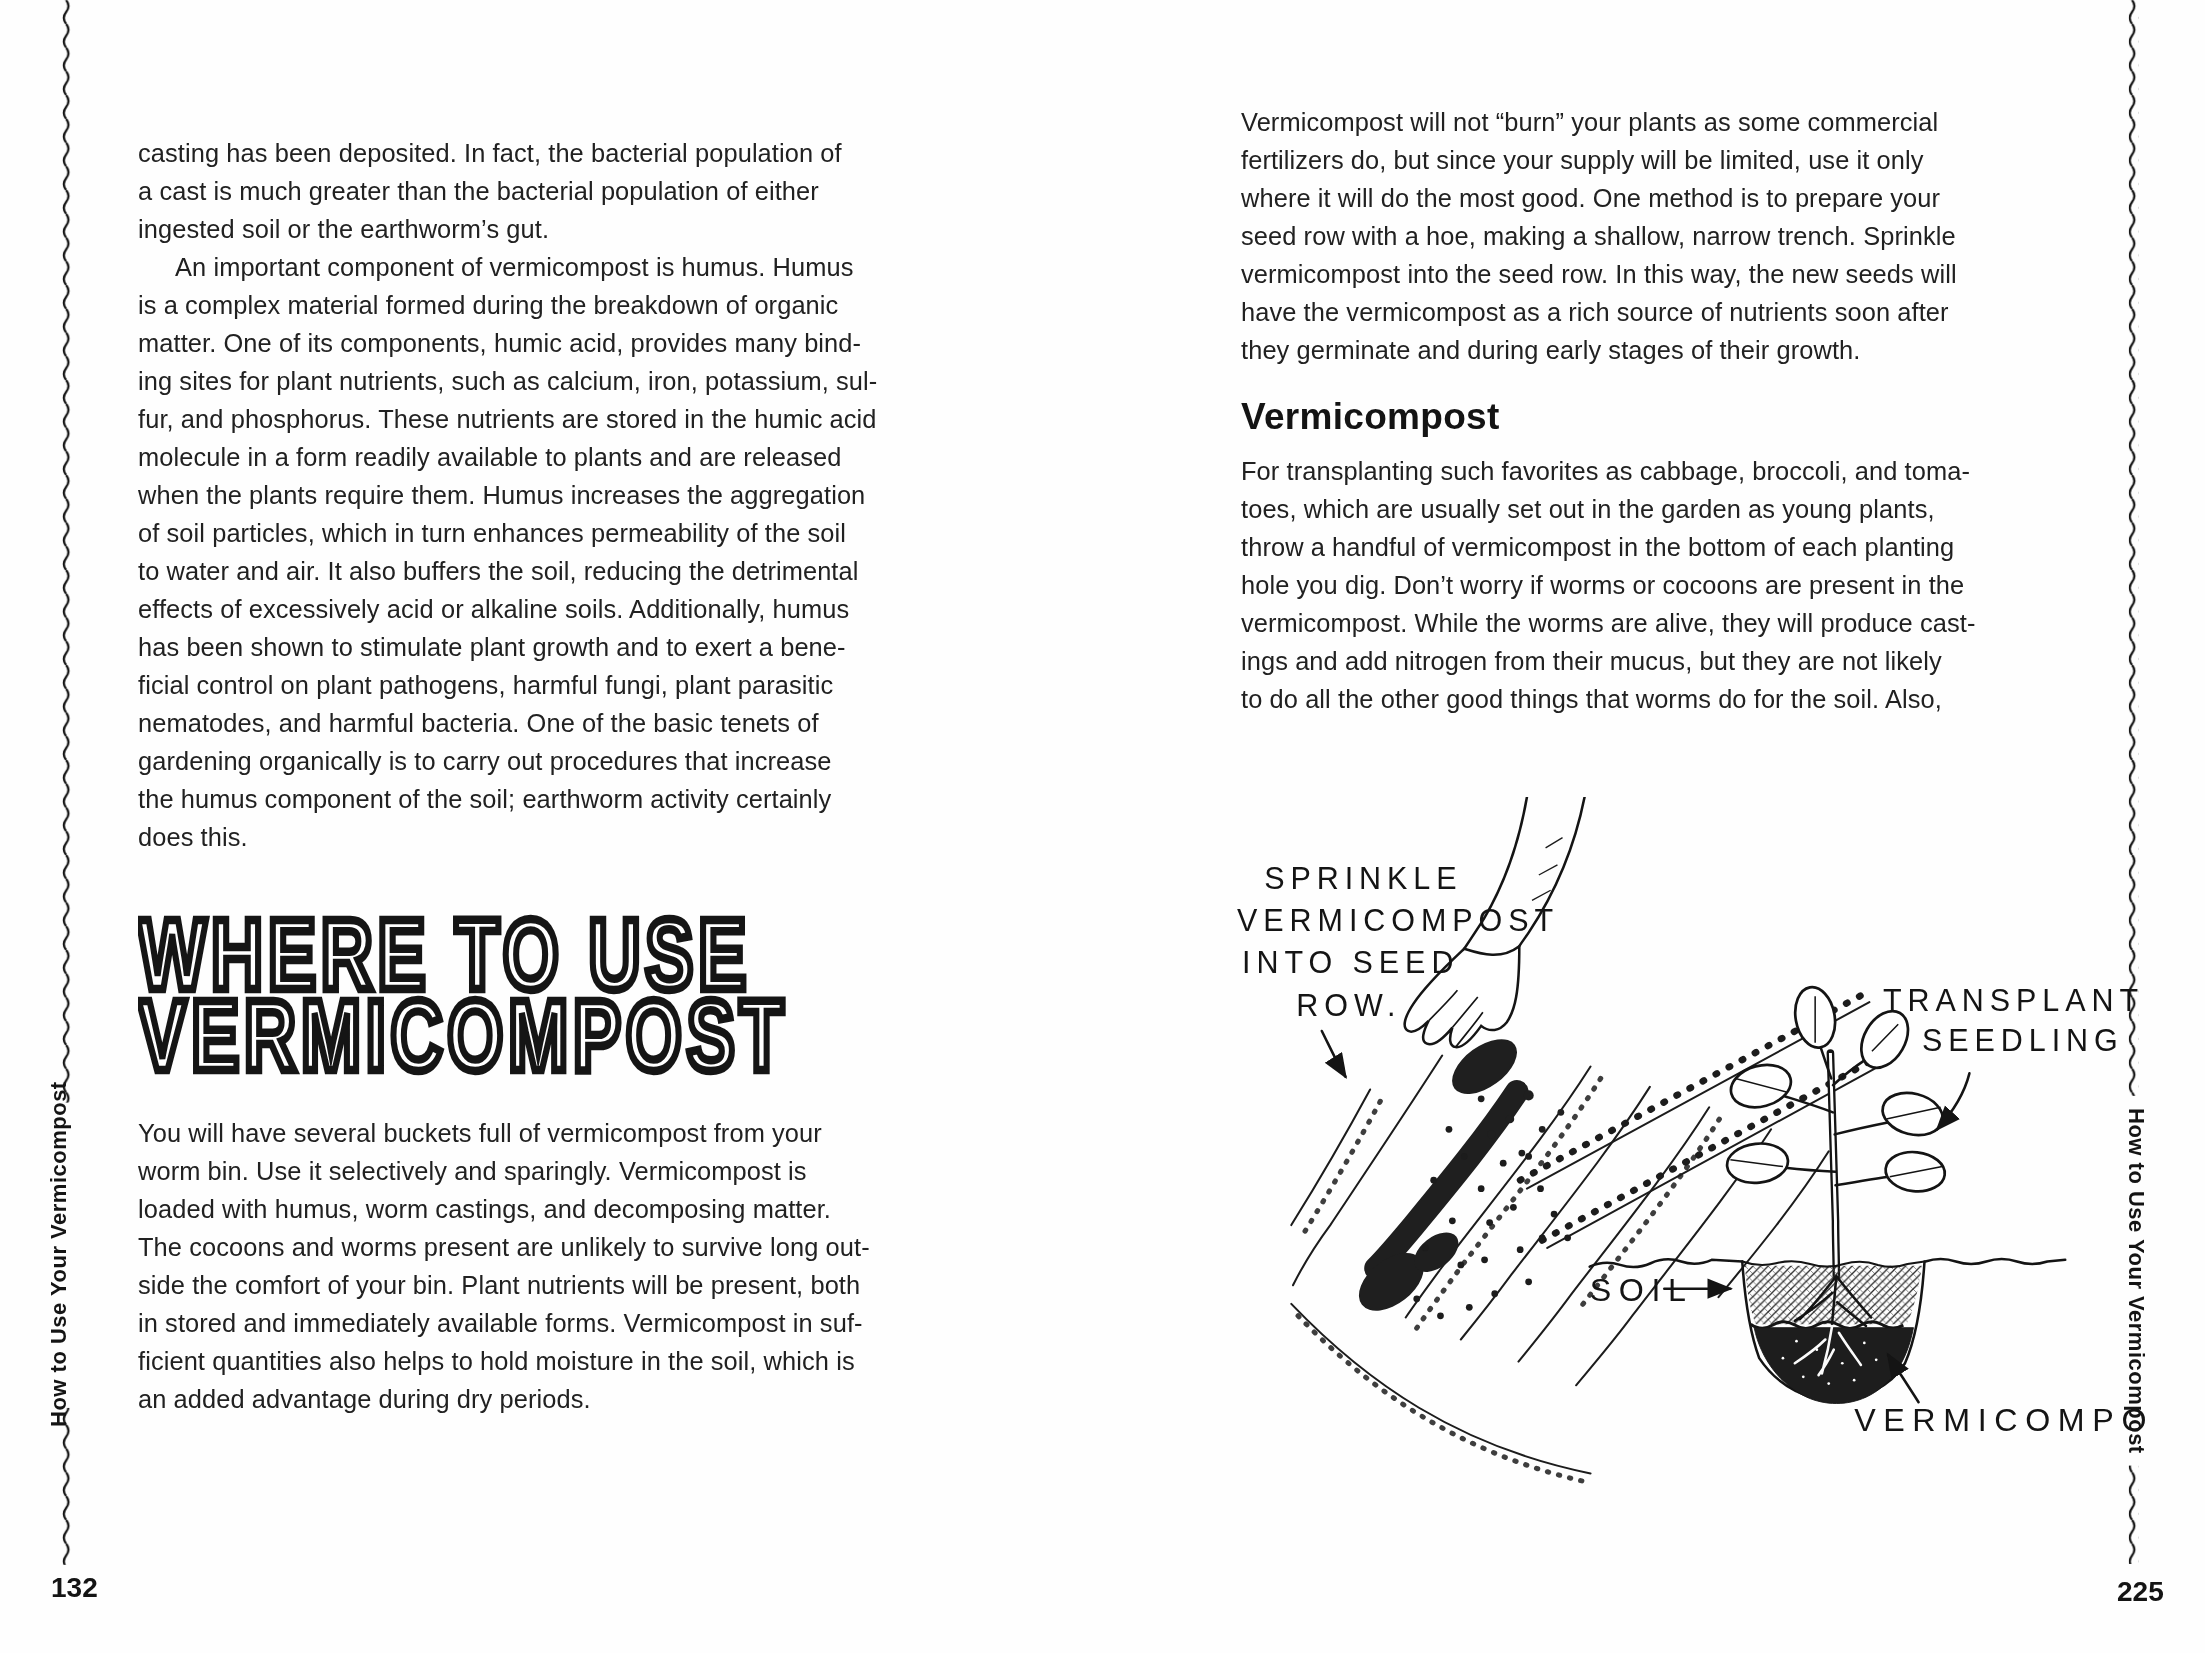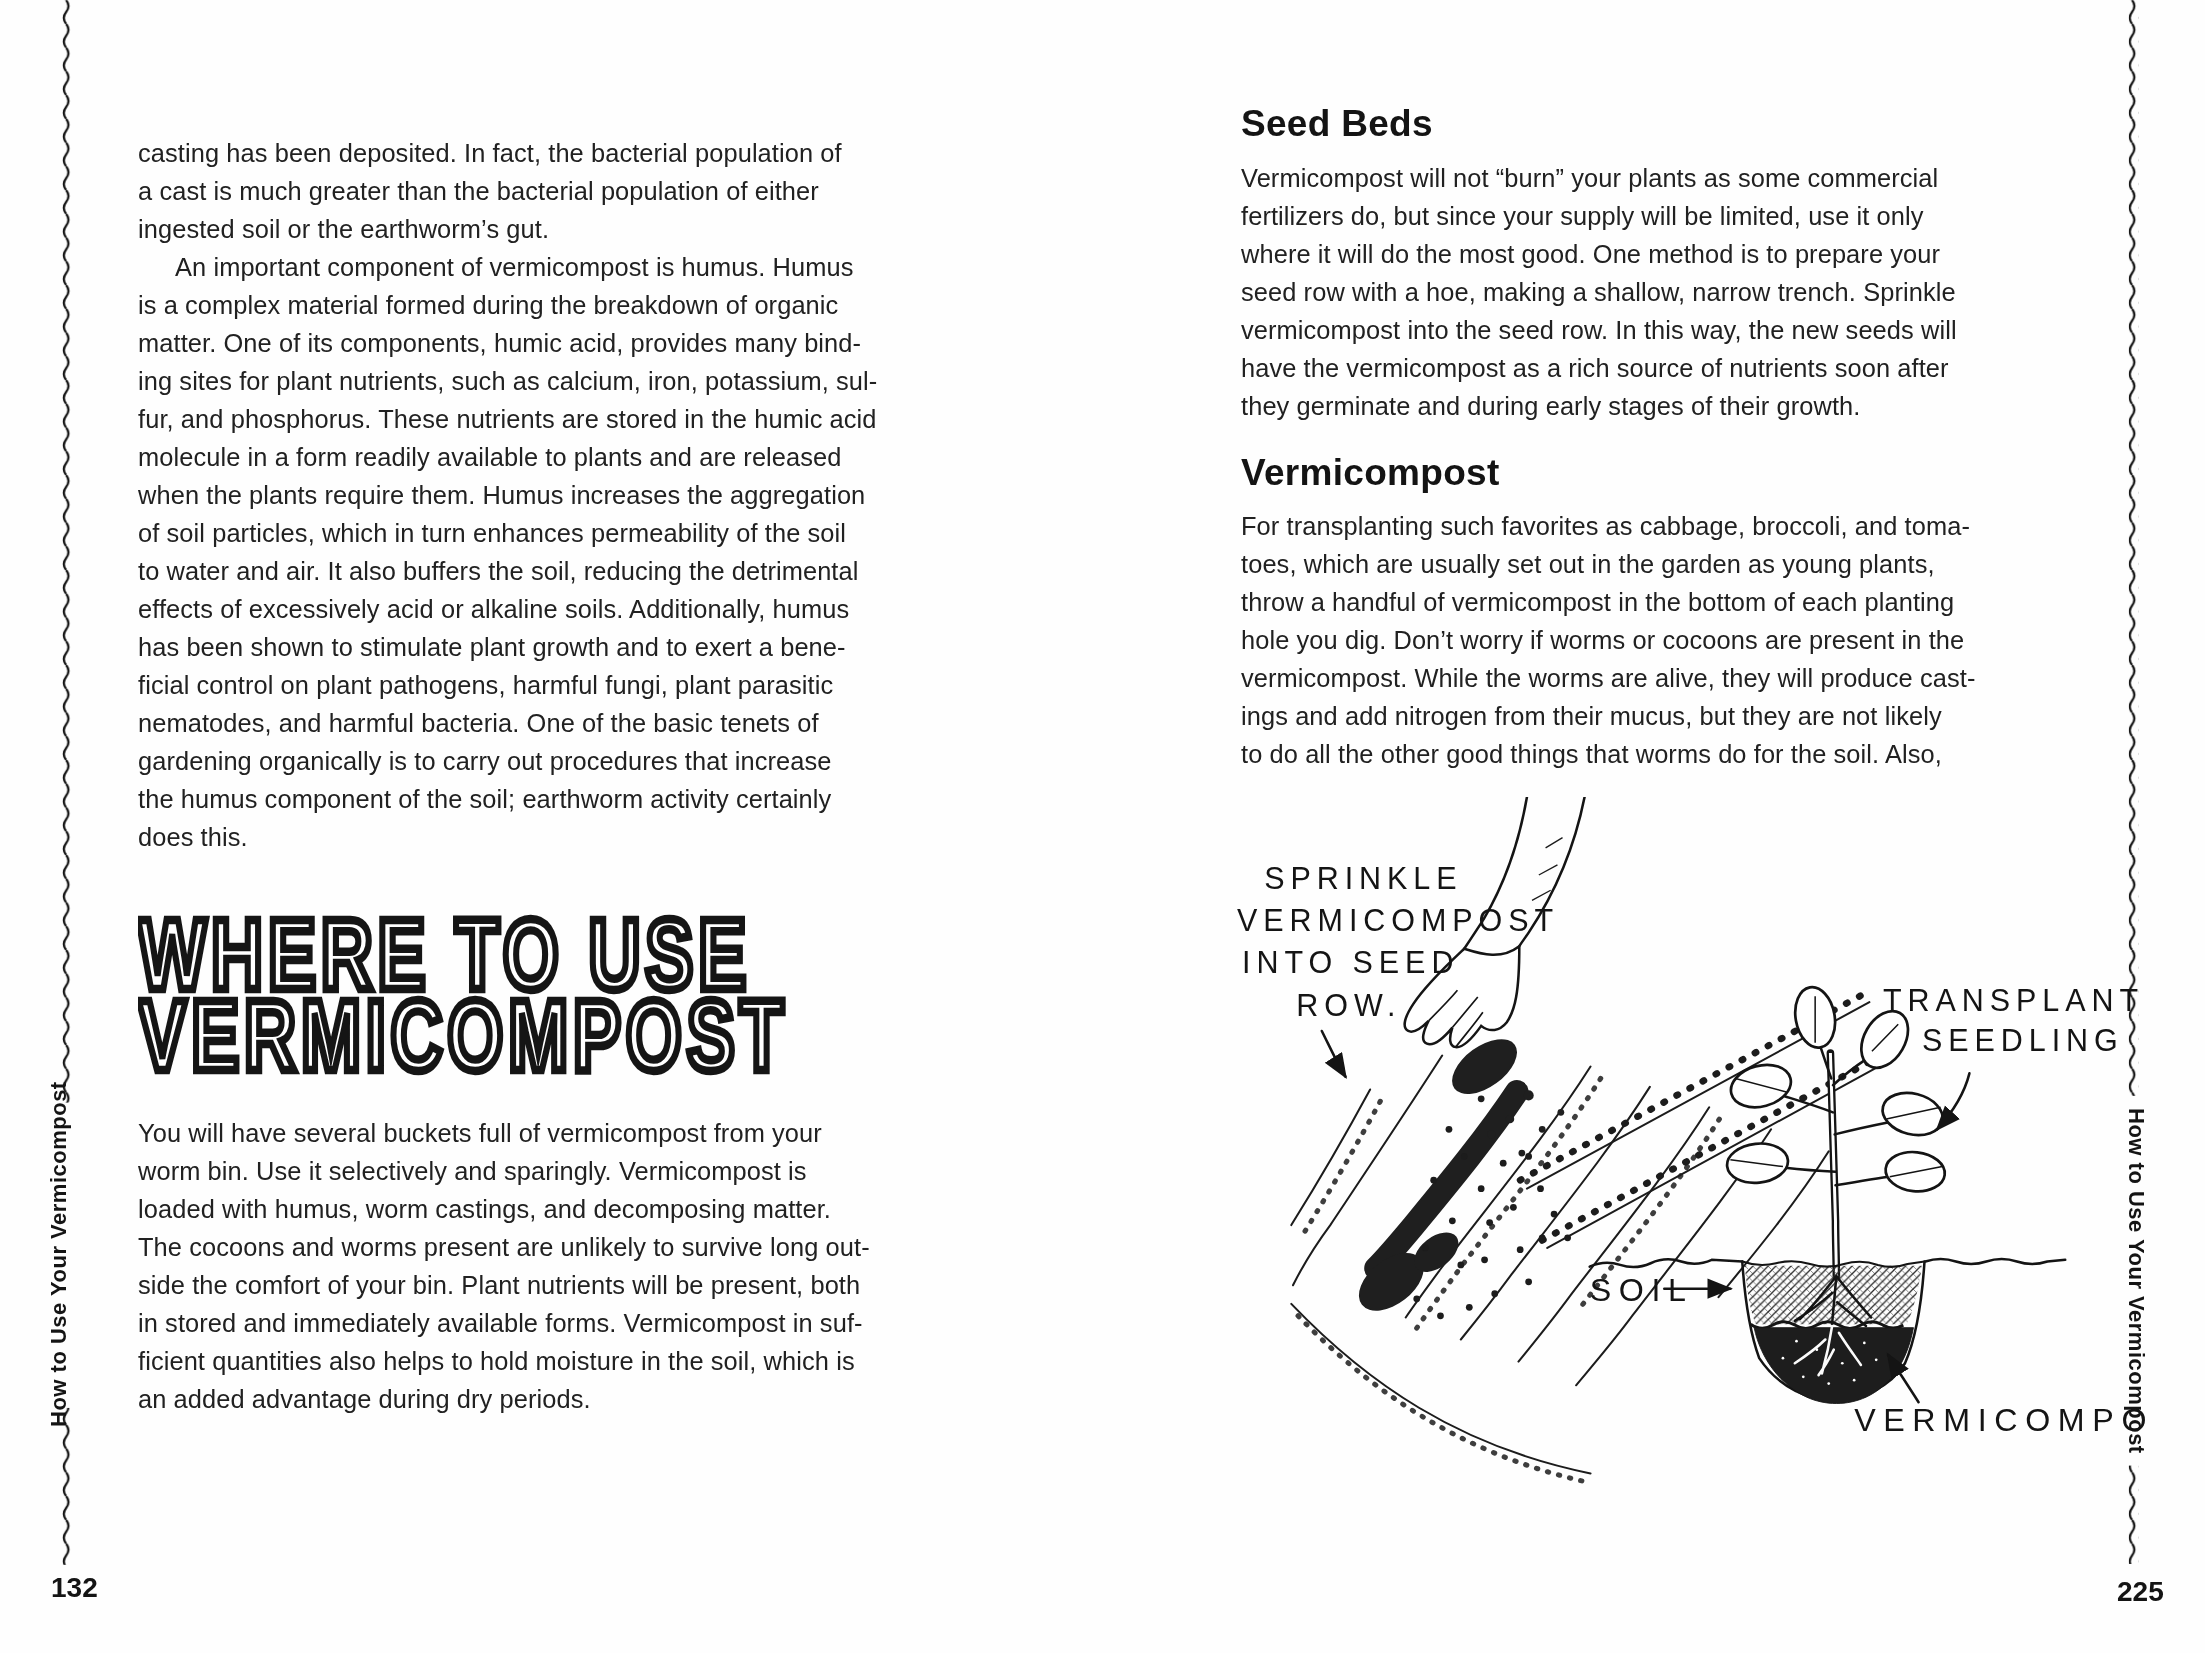--- a/index.html
+++ b/index.html
@@ -93,21 +93,20 @@
 The cocoons and worms present are unlikely to survive long out-
 side the comfort of your bin. Plant nutrients will be present, both
 in stored and immediately available forms. Vermicompost in suf-
 ficient quantities also helps to hold moisture in the soil, which is
 an added advantage during dry periods.</p>
 </div>
 <div class="sidebar-label sidebar-left">How to Use Your Vermicompost</div>
 <div class="page-number left">132</div>
 
 <div class="col right-col">
-  <h2 class="subhead">Seed Beds</h2>
   <p class="body-text">Vermicompost will not “burn” your plants as some commercial
 fertilizers do, but since your supply will be limited, use it only
 where it will do the most good. One method is to prepare your
 seed row with a hoe, making a shallow, narrow trench. Sprinkle
 vermicompost into the seed row. In this way, the new seeds will
 have the vermicompost as a rich source of nutrients soon after
 they germinate and during early stages of their growth.</p>
   <h2 class="subhead second">Vermicompost</h2>
   <p class="body-text">For transplanting such favorites as cabbage, broccoli, and toma-
 toes, which are usually set out in the garden as young plants,

